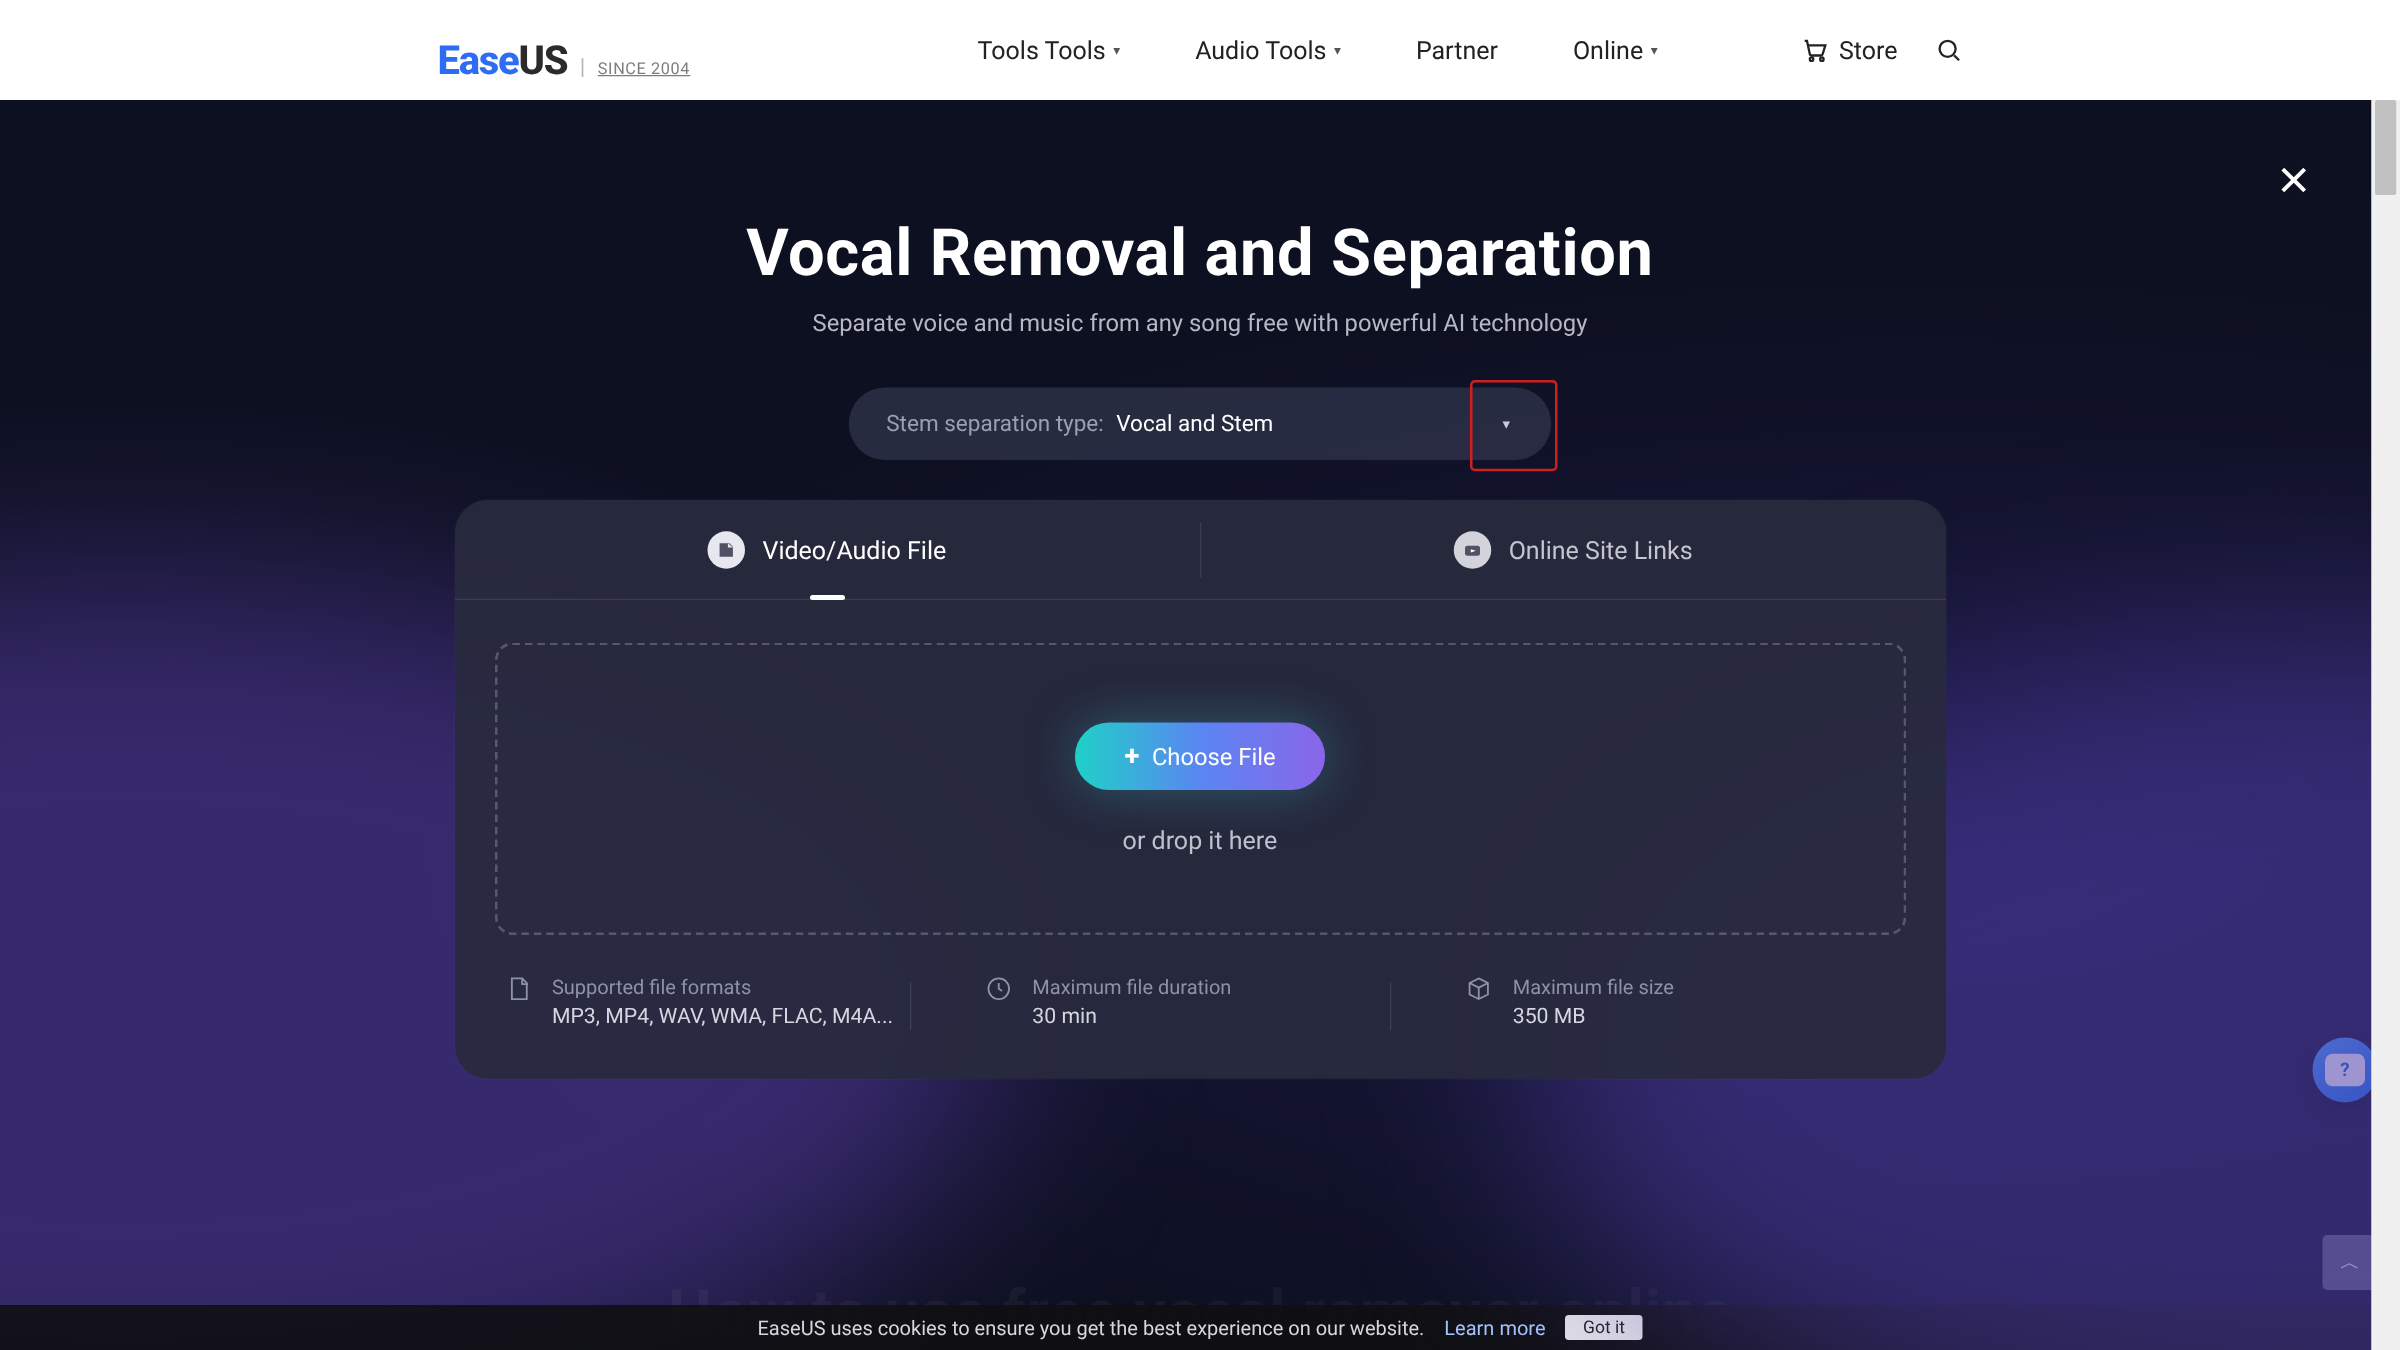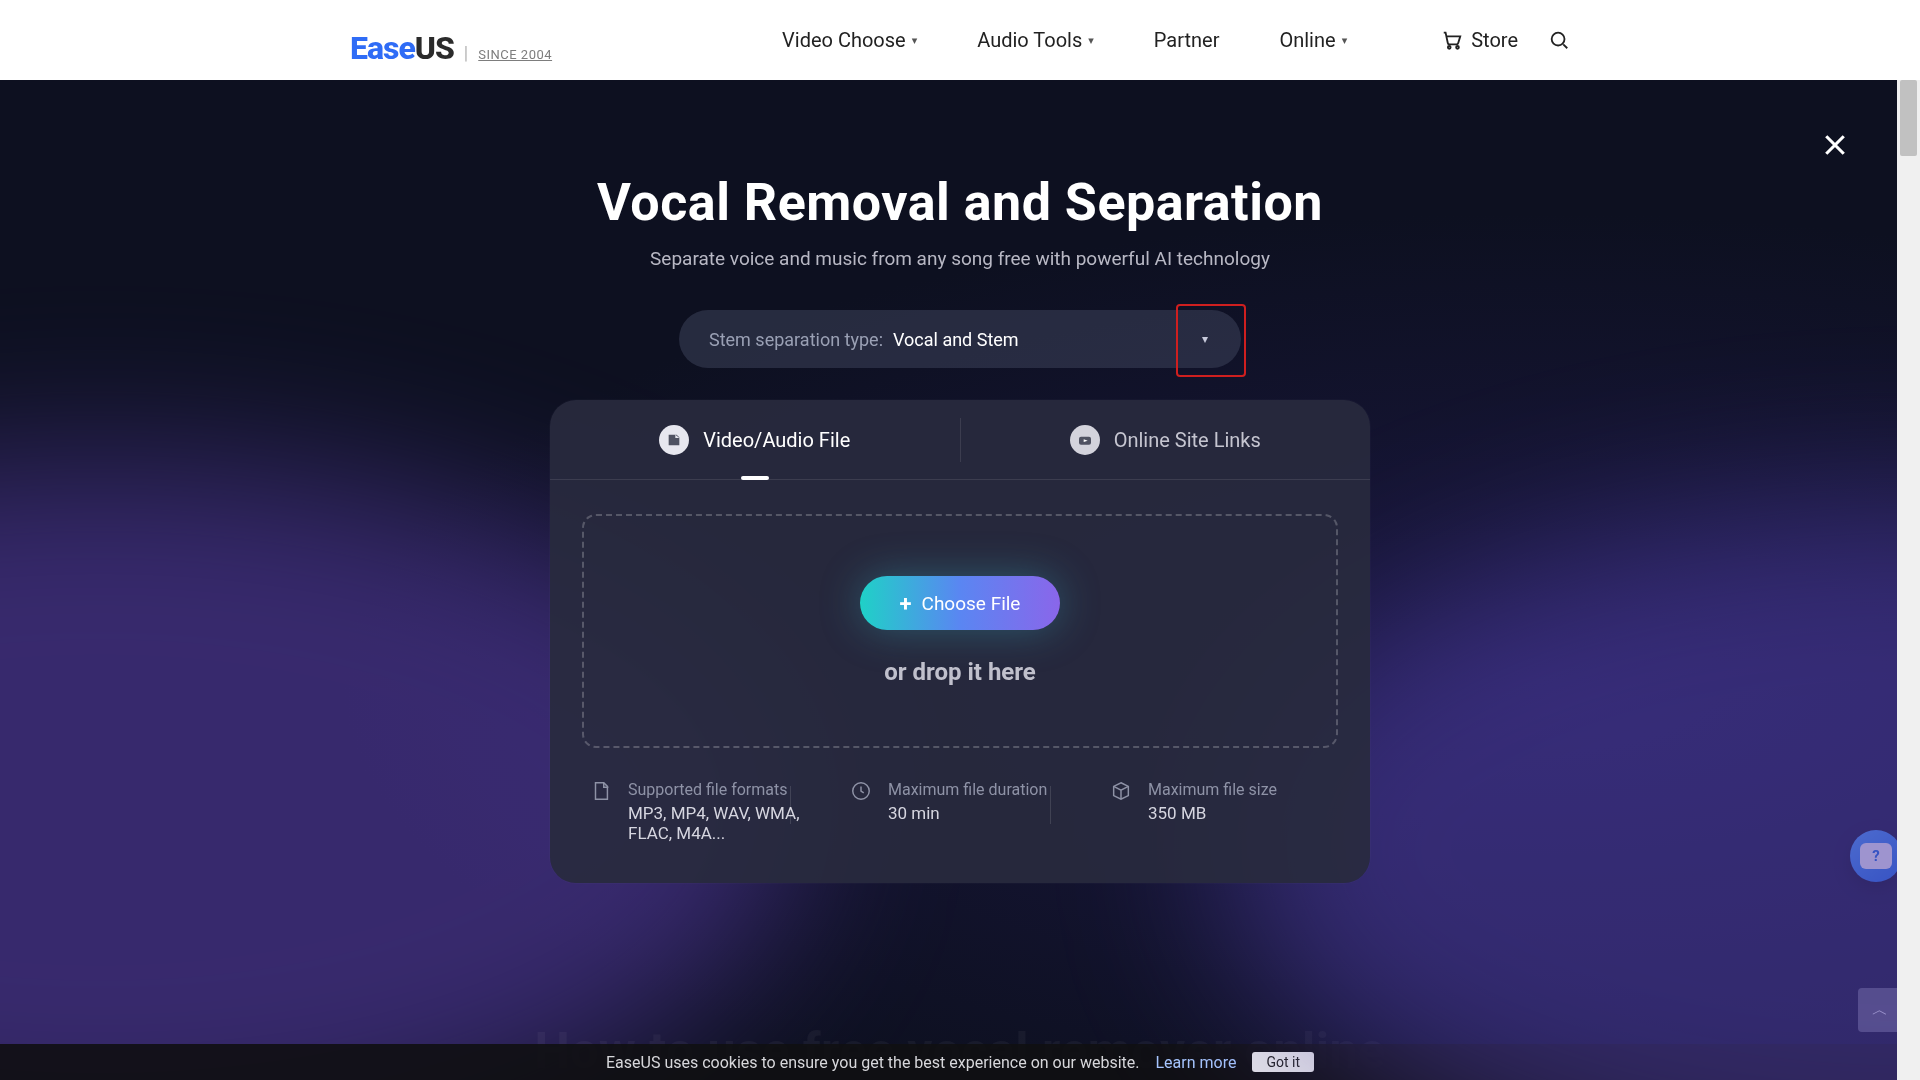--- a/index.html
+++ b/index.html
@@ -85,21 +85,21 @@
     width: 70px; height: 73px;
     border: 2px solid #cf1f1f;
     border-radius: 4px;
     pointer-events: none;
     z-index: 3;
   }
 
   
   .card {
     position: relative; z-index: 2;
-    width: 820px; margin: 32px auto 0;
+    width: 1193px; margin: 32px auto 0;
     background: rgba(40,42,62,0.92);
     border-radius: 26px;
     overflow: hidden;
     box-shadow: 0 0 0 1px rgba(255,255,255,0.02);
   }
   .tabs { display: flex; height: 80px; border-bottom: 1px solid rgba(255,255,255,0.10); }
   .tab  { flex: 1; display: flex; align-items: center; justify-content: center; gap: 14px; cursor: pointer; position: relative; }
   .tab-sep { width: 1px; height: 44px; background: rgba(255,255,255,0.10); align-self: center; }
   .tab-label { color: #fff; font-size: 20px; }
   .tab.inactive .tab-label { color: #c5c5d0; }
@@ -122,21 +122,21 @@
     display: flex; flex-direction: column; align-items: center; justify-content: center;
   }
   .choose-btn {
     width: 200px; height: 54px; border-radius: 27px;
     background: linear-gradient(90deg, #1fd1c7 0%, #5a86f2 50%, #8a66ea 100%);
     box-shadow: 0 0 40px rgba(60,180,200,0.35);
     display: flex; align-items: center; justify-content: center; gap: 10px;
     color: #fff; font-size: 19px; cursor: pointer;
   }
   .choose-btn .plus { font-size: 22px; font-weight: 700; }
-  .drop-here { margin-top: 28px; color: #c0c0cc; font-size: 24px; font-weight: bold; }
+  .drop-here { margin-top: 28px; color: #c0c0cc; font-size: 20px; }
 
   .specs { display: flex; padding: 32px 40px 40px; gap: 0; }
   .spec  { flex: 1; display: flex; gap: 16px; align-items: flex-start; position: relative; padding-left: 0; }
   .spec + .spec::before {
     content: ""; position: absolute; left: -20px; top: 6px; width: 1px; height: 38px;
     background: rgba(255,255,255,0.12);
   }
   .spec + .spec { padding-left: 40px; }
   .spec .ico { color: #8e92a6; }
   .spec-title { color: #8e92a6; font-size: 16px; margin-bottom: 4px; }
@@ -205,21 +205,21 @@
 <div class="topnav">
   <div class="logo">
     <span class="logo-ease">Ease</span>
       <span class="logo-us">US</span>
     <span class="logo-divider">|</span>
     <span class="logo-since">SINCE 2004</span>
   </div>
 
   <div class="nav-center">
     <div class="nav-item">
-      <span>Video Choose</span>
+      <span>Tools Tools</span>
       <span class="chev">▾</span>
     </div>
     <div class="nav-item">
       <span>Audio Tools</span>
       <span class="chev">▾</span>
     </div>
     <div class="nav-item">
       <span>Partner</span>
     </div>
     <div class="nav-item">

